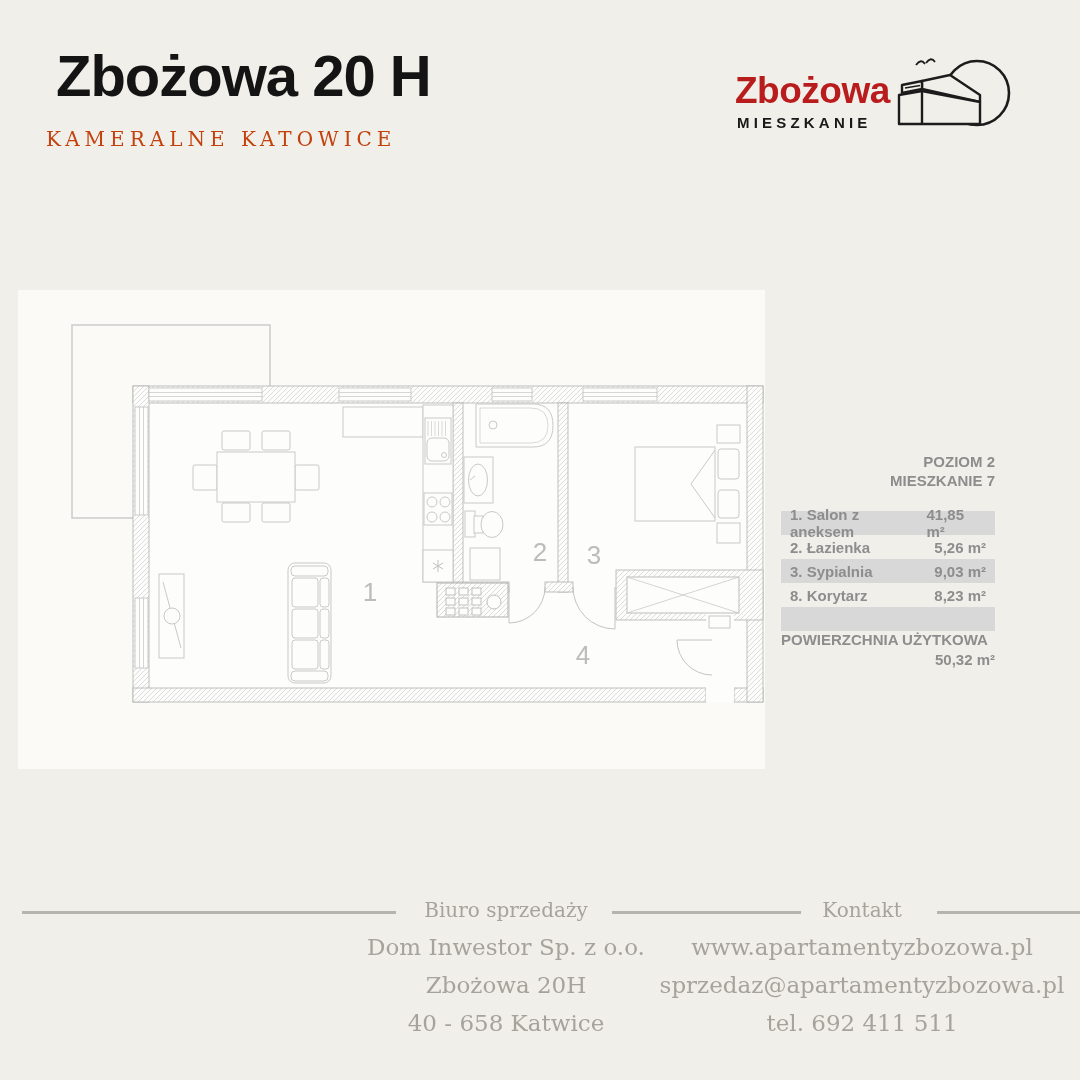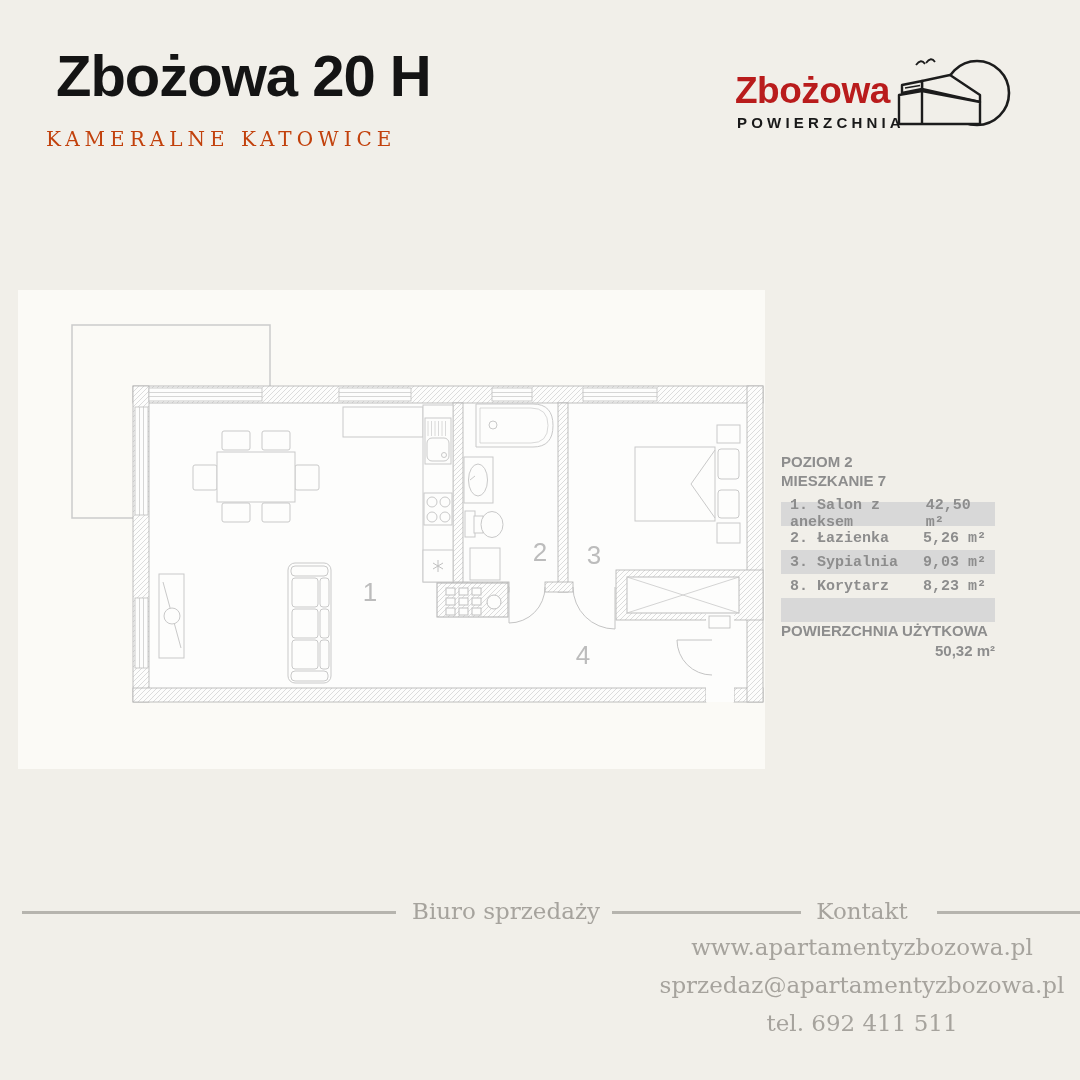--- a/index.html
+++ b/index.html
@@ -8,50 +8,50 @@
   .title{position:absolute;left:56px;top:42px;font-size:58px;font-weight:800;color:#141414;letter-spacing:-1px;}
   .subtitle{position:absolute;left:46px;top:127px;font-size:20px;letter-spacing:5px;color:#c2410c;font-family:"DejaVu Serif",serif;}
   
   .logo-name{position:absolute;left:735px;top:70px;font-size:37px;font-weight:800;color:#b91c1c;letter-spacing:-0.5px;}
   .logo-tag{position:absolute;left:737px;top:114px;font-size:15px;font-weight:700;letter-spacing:4.2px;color:#191919;}
   .logo-icon{position:absolute;left:893px;top:50px;}
   
   .plan-wrap{position:absolute;left:15px;top:290px;}
   
   .info{position:absolute;left:781px;top:452px;width:214px;color:#8d8d8d;font-weight:700;font-size:15px;}
-  .info-head{line-height:19px;white-space:nowrap;}
-  .info-rows{margin-top:12px;font-family:Liberation Mono, monospace;}
+  .info-head{line-height:19px;white-space:nowrap;text-align:right;}
+  .info-rows{margin-top:21px;}
   .room-row{display:flex;justify-content:space-between;align-items:center;height:24px;padding:0 9px;}
   .room-row.gray{background:#d8d8d8;}
   .empty-row{height:24px;background:#d8d8d8;}
   .total-label{white-space:nowrap;}
   .total-value{text-align:right;margin-top:3px;}
   
   .rule{position:absolute;top:911px;height:3px;background:#b6b4ae;}
   .rule-1{left:22px;width:374px;}
   .rule-2{left:612px;width:189px;}
   .rule-3{left:937px;width:143px;}
-  .f-head{position:absolute;top:898px;width:300px;font-size:23px;color:#a6a39d;font-family:"DejaVu Serif",serif;text-align:center;}
+  .f-head{position:absolute;top:898px;width:300px;font-size:20px;color:#a6a39d;font-family:"DejaVu Serif",serif;text-align:center;}
   .f-head-office{left:356px;}
   .f-head-contact{left:712px;}
   .f-col{position:absolute;top:928px;width:440px;font-size:23px;line-height:38px;color:#a6a39d;font-family:"DejaVu Serif",serif;text-align:center;}
   .f-col-office{left:286px;}
   .f-col-contact{left:642px;}
   svg text.roomnum{font-family:"Liberation Sans",sans-serif;font-size:26px;fill:#bcbcbc;}
 </style>
 </head>
 <body>
 
 <div class="canvas">
 
   <div class="title">Zbożowa 20 H</div>
   <div class="subtitle">KAMERALNE KATOWICE</div>
 
   <div class="logo-name">Zbożowa</div>
-  <div class="logo-tag">POWIERZCHNIA</div>
+  <div class="logo-tag">MIESZKANIE</div>
   <div class="logo-icon">
     <svg width="130" height="92" viewBox="0 0 130 92">
       <g stroke="#1c1c1c" fill="none" stroke-width="2.6">
         <circle cx="84" cy="43" r="32"></circle>
       </g>
       <g stroke="#1c1c1c" stroke-width="1.8" fill="none">
         <path d="M23,15 q5,-7 9,-1"></path>
         <path d="M33,13 q5,-7 9,-1"></path>
       </g>
       <g stroke="#1c1c1c" stroke-width="2.4" fill="#f1efe9" stroke-linejoin="round">
@@ -256,21 +256,21 @@
       </g>
     </svg>
   </div>
 
   <div class="info">
     <div class="info-head">POZIOM 2</div>
     <div class="info-head">MIESZKANIE 7</div>
     <div class="info-rows">
         <div class="room-row gray">
           <span>1. Salon z aneksem</span>
-          <span>42,50 m²</span>
+          <span>41,85 m²</span>
         </div>
         <div class="room-row">
           <span>2. Łazienka</span>
           <span>5,26 m²</span>
         </div>
         <div class="room-row gray">
           <span>3. Sypialnia</span>
           <span>9,03 m²</span>
         </div>
         <div class="room-row">
@@ -283,19 +283,24 @@
     <div class="total-value">50,32 m²</div>
   </div>
 
   <div class="rule rule-1"></div>
   <div class="rule rule-2"></div>
   <div class="rule rule-3"></div>
 
   <div class="f-head f-head-office">Biuro sprzedaży</div>
   <div class="f-head f-head-contact">Kontakt</div>
 
+  <div class="f-col f-col-office">
+    <div>Dom Inwestor Sp. z o.o.</div>
+    <div>Zbożowa 20H</div>
+    <div>40 - 658 Katwice</div>
+  </div>
   <div class="f-col f-col-contact">
     <div>www.apartamentyzbozowa.pl</div>
     <div>sprzedaz@apartamentyzbozowa.pl</div>
     <div>tel. 692 411 511</div>
   </div>
 
 </div>
 
 </body></html>

